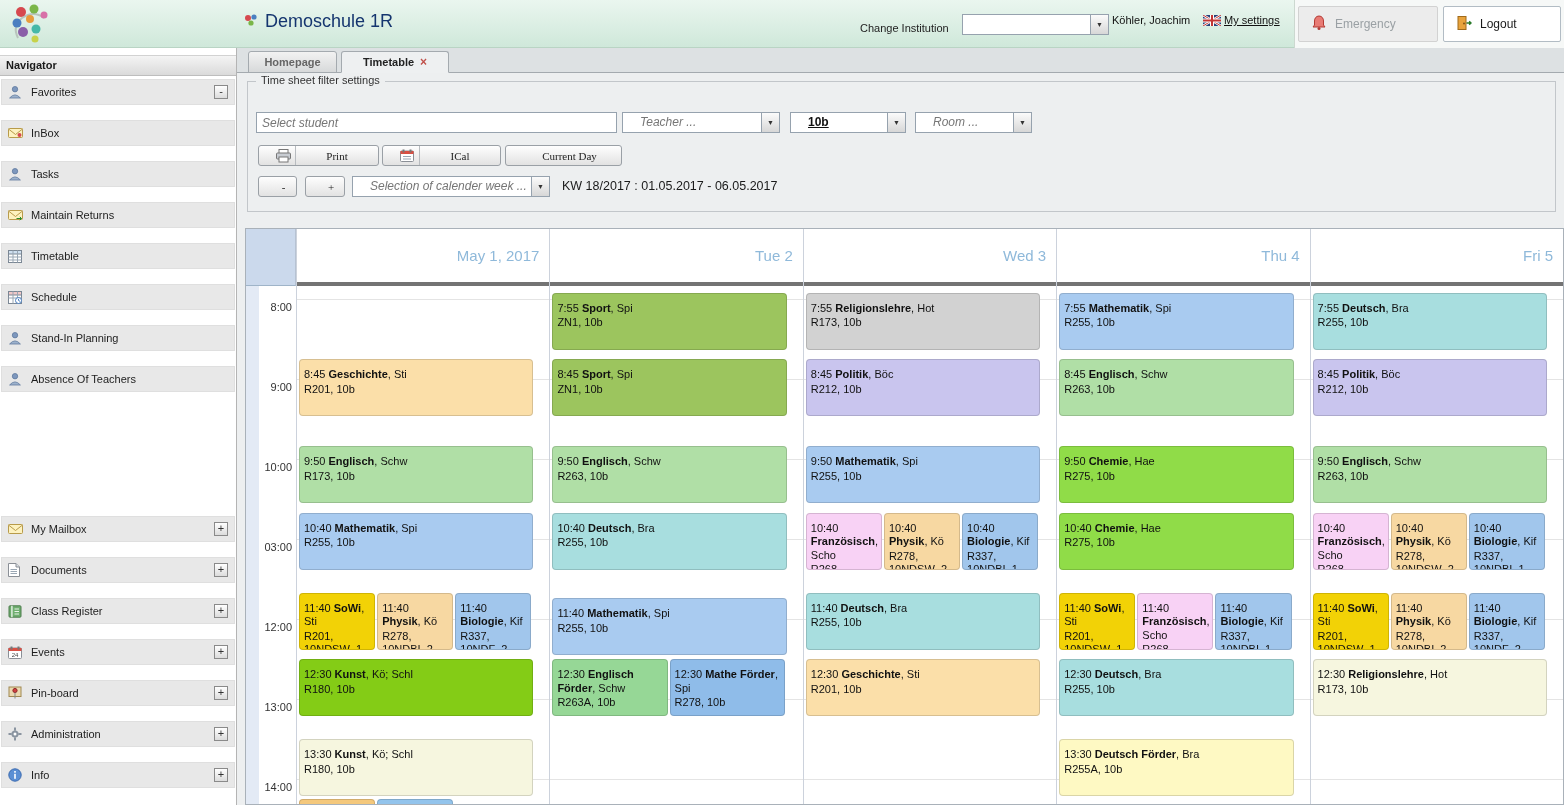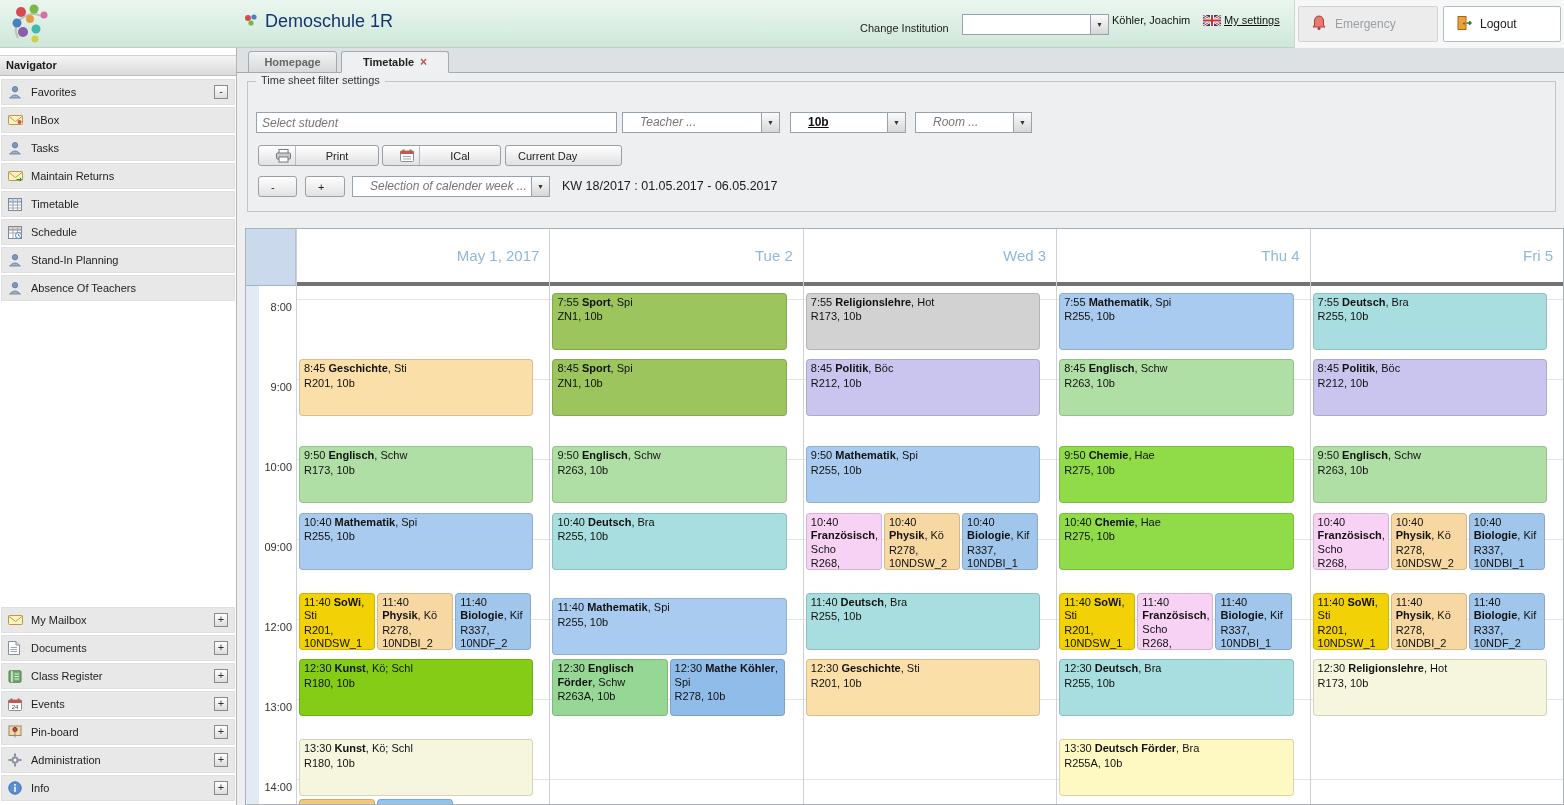--- a/index.html
+++ b/index.html
@@ -29,21 +29,21 @@
   .tbtn.emergency{width:140px;background:#ececec;border:1px solid #d2d2d2;color:#9aa0a4;}
   .tbtn.logout{width:118px;background:#fff;border:1px solid #b2bcc4;color:#1a1a1a;}
 
   
   #sidebar{position:absolute;left:0;top:48px;width:237px;height:757px;background:#fff;border-right:1px solid #b4b4b4;}
   .nav-head{position:absolute;left:0;top:7px;width:100%;height:21px;background:linear-gradient(#f4f4f4,#dadada);
     border-top:1px solid #d2d2d2;border-bottom:1px solid #bdbdbd;font-size:11px;font-weight:bold;color:#1a1a1a;
     line-height:19px;padding-left:6px;}
   #fav-list{position:absolute;top:31px;left:0;width:100%;}
   #bottom-list{position:absolute;bottom:2px;left:0;width:100%;}
-  .nav-item{height:26px;margin:0 1px 2px 1px;background:#e8e8e8;border:1px solid #dfdfdf;
+  .nav-item{height:26px;margin:0 1px 15px 1px;background:#e8e8e8;border:1px solid #dfdfdf;
     display:flex;align-items:center;padding:0 6px;font-size:11px;color:#1d1d1d;cursor:pointer;white-space:nowrap;}
   .nav-item .ico{width:18px;height:15px;margin-right:5px;display:flex;align-items:center;}
   .pm{margin-left:auto;width:14px;height:14px;border:1px solid #8a8a8a;background:linear-gradient(#fff,#dcdcdc);
     font-size:11px;line-height:11px;text-align:center;color:#333;cursor:pointer;}
 
   
   #main{position:absolute;left:237px;top:48px;width:1327px;height:757px;background:#e9ebec;}
   .tabbar{position:absolute;left:0;top:0;width:100%;height:25px;background:#dde1e3;border-bottom:1px solid #a4aaaf;}
   .tab{position:absolute;bottom:-1px;height:22px;display:flex;align-items:center;justify-content:center;gap:6px;
     border:1px solid #a4aaaf;border-radius:3px 3px 0 0;font-size:11px;font-weight:bold;cursor:pointer;}
@@ -56,21 +56,21 @@
   .filters{position:absolute;left:10px;top:8px;width:1309px;height:131px;border:1px solid #c2c6ca;}
   .filters .legend{position:absolute;top:-8px;left:8px;background:#edeff0;padding:0 5px;font-size:11px;color:#333;white-space:nowrap;}
   .fld{position:absolute;height:21px;padding-left:12px;}
   #student-input{left:8px;top:30px;width:361px;border:1px solid #96a2ae;background:#fff;font-size:12px;
     padding:0 5px;font-family:"Liberation Sans",sans-serif;color:#222;}
   #student-input::placeholder{font-style:italic;color:#767676;}
   #teacher-combo{left:374px;top:30px;width:158px;}
   #class-combo{left:542px;top:30px;width:116px;}
   #room-combo{left:667px;top:30px;width:117px;}
   .btn{background:linear-gradient(#fefefe,#e2e2e2);border:1px solid #9aa0a6;border-radius:3px;font-size:11px;
-    color:#222;display:flex;align-items:center;justify-content:flex-start;cursor:pointer;}
+    color:#222;display:flex;align-items:center;justify-content:center;cursor:pointer;font-family:Liberation Serif, serif;}
   .btn .seg-ico{width:25px;align-self:stretch;border-right:1px solid #b8bcc0;display:flex;align-items:center;justify-content:center;}
   .btn .seg-label{flex:1;text-align:center;}
   #print-btn{left:10px;top:63px;width:121px;}
   #ical-btn{left:134px;top:63px;width:119px;}
   #currentday-btn{left:257px;top:63px;width:117px;}
   #week-minus{left:10px;top:94px;width:39px;}
   #week-plus{left:57px;top:94px;width:40px;}
   #week-combo{left:104px;top:94px;width:198px;}
   #week-text{position:absolute;left:314px;top:97px;font-size:12.5px;color:#1a1a1a;white-space:nowrap;}
 
@@ -79,21 +79,21 @@
     border:1px solid #a9b1b9;overflow:hidden;}
   .cal-corner{position:absolute;left:0;top:0;width:50px;height:57px;background:#cbd9ec;
     border-right:1px solid #b6c2d2;border-bottom:1px solid #9fb4c8;}
   .left-strip{position:absolute;left:0;top:57px;bottom:0;width:13px;background:#e3eaf5;}
   .day-head{position:absolute;top:0;height:57px;background:#fff;border-bottom:4px solid #737373;
     color:#8fb9da;font-size:15px;display:flex;align-items:center;justify-content:flex-end;
     padding-right:10px;white-space:nowrap;overflow:hidden;}
   .hline{position:absolute;left:50px;right:0;height:1px;background:#e4e4e4;}
   .vline{position:absolute;top:0;bottom:0;width:1px;background:#ccd2dc;}
   .tlabel{position:absolute;left:13px;width:33px;text-align:right;font-size:11px;color:#333;}
-  .event{position:absolute;border-radius:4px;border:1px solid rgba(0,0,0,0.14);padding:2px 4px;
+  .event{position:absolute;border-radius:4px;border:1px solid rgba(0,0,0,0.14);padding:8px 4px;
     font-size:11px;line-height:13.5px;overflow:hidden;color:#111;cursor:pointer;}
   .event .ev1 b{font-weight:bold;}
   .event .tch::before{content:", ";}
   .event .ev2{margin-top:1px;}
 </style>
 </head>
 <body>
 
 <div id="app">
 
@@ -404,21 +404,21 @@
           <div class="day-head" style="left: 556.8px; width: 253.4px;">Wed 3</div>
           <div class="day-head" style="left: 810.2px; width: 253.4px;">Thu 4</div>
           <div class="day-head" style="left: 1063.6px; width: 253.4px;">Fri 5</div>
           <div class="hline" style="top: 70.3333px;"></div>
           <div class="tlabel" style="top: 72.3333px;">8:00</div>
           <div class="hline" style="top: 150.333px;"></div>
           <div class="tlabel" style="top: 152.333px;">9:00</div>
           <div class="hline" style="top: 230.333px;"></div>
           <div class="tlabel" style="top: 232.333px;">10:00</div>
           <div class="hline" style="top: 310.333px;"></div>
-          <div class="tlabel" style="top: 312.333px;">09:00</div>
+          <div class="tlabel" style="top: 312.333px;">03:00</div>
           <div class="hline" style="top: 390.333px;"></div>
           <div class="tlabel" style="top: 392.333px;">12:00</div>
           <div class="hline" style="top: 470.333px;"></div>
           <div class="tlabel" style="top: 472.333px;">13:00</div>
           <div class="hline" style="top: 550.333px;"></div>
           <div class="tlabel" style="top: 552.333px;">14:00</div>
           <div class="vline" style="left: 50px;"></div>
           <div class="vline" style="left: 303.4px;"></div>
           <div class="vline" style="left: 556.8px;"></div>
           <div class="vline" style="left: 810.2px;"></div>
@@ -479,21 +479,21 @@
           </div>
           <div class="event" style="left: 306.4px; top: 369px; width: 234.4px; height: 57px; background: rgb(169, 203, 240);">
             <div class="ev1"><span>11:40</span> <b>Mathematik</b><span class="tch">Spi</span></div>
             <div class="ev2">R255, 10b</div>
           </div>
           <div class="event" style="left: 306.4px; top: 430.333px; width: 115.2px; height: 57px; background: rgb(150, 215, 150);">
             <div class="ev1"><span>12:30</span> <b>Englisch Förder</b><span class="tch">Schw</span></div>
             <div class="ev2">R263A, 10b</div>
           </div>
           <div class="event" style="left: 423.6px; top: 430.333px; width: 115.2px; height: 57px; background: rgb(143, 188, 233);">
-            <div class="ev1"><span>12:30</span> <b>Mathe Köhler</b><span class="tch">Spi</span></div>
+            <div class="ev1"><span>12:30</span> <b>Mathe Förder</b><span class="tch">Spi</span></div>
             <div class="ev2">R278, 10b</div>
           </div>
           <div class="event" style="left: 559.8px; top: 63.6667px; width: 234.4px; height: 57px; background: rgb(210, 210, 210);">
             <div class="ev1"><span>7:55</span> <b>Religionslehre</b><span class="tch">Hot</span></div>
             <div class="ev2">R173, 10b</div>
           </div>
           <div class="event" style="left: 559.8px; top: 130.333px; width: 234.4px; height: 57px; background: rgb(201, 197, 238);">
             <div class="ev1"><span>8:45</span> <b>Politik</b><span class="tch">Böc</span></div>
             <div class="ev2">R212, 10b</div>
           </div>

